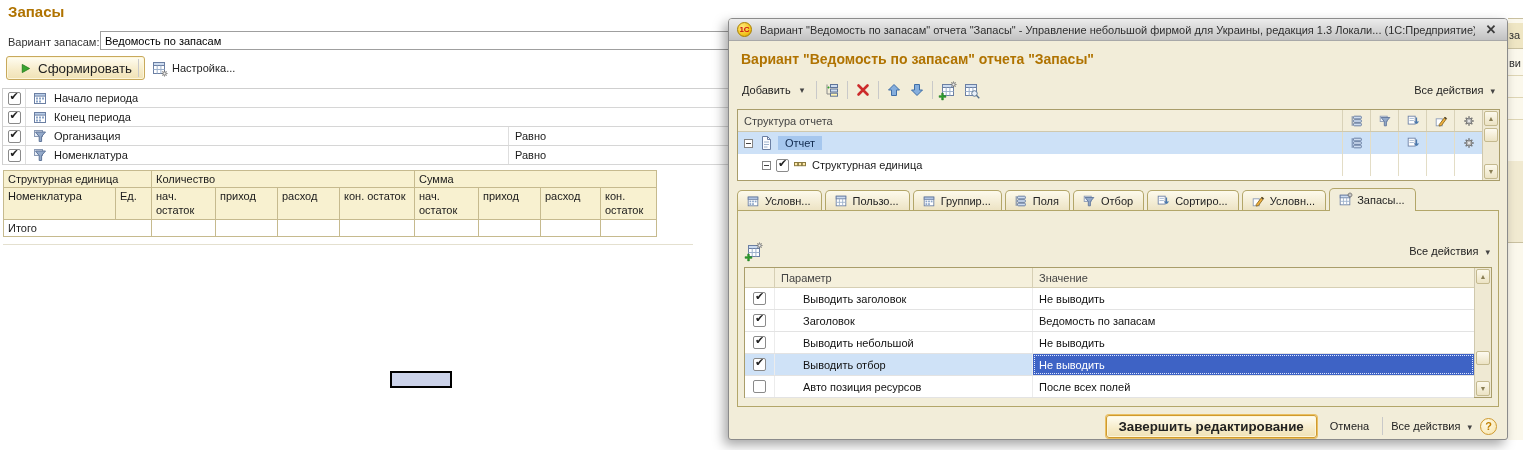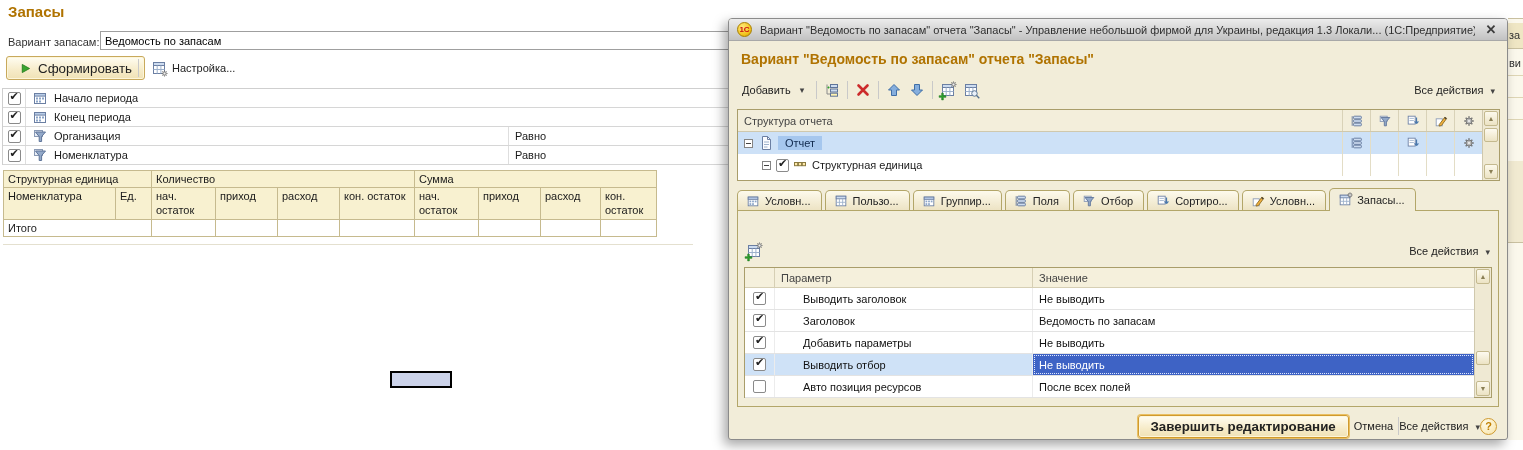--- a/index.html
+++ b/index.html
@@ -132,21 +132,21 @@
   .pcol-value { flex:1; display:flex; align-items:center; padding-left:6px; color:#444; }
   .prow { position:absolute; left:0; right:17px; height:22px; display:flex; border-bottom:1px solid #e3e3e3; background:#fff; }
   .prow .pcol-cb { border-right:1px solid #ececec; }
   .prow .pcol-param { border-right:1px solid #ececec; color:#111; padding-left:28px; }
   .prow .pcol-value { color:#111; }
   .prow.selected { background:#cfe2f7; }
   .prow.selected .pcol-value { background:#3e63c5; color:#fff; outline:1px dotted #dfe8ff; outline-offset:-2px; }
   .ptable-vscroll { position:absolute; top:0; bottom:0; right:0; width:17px; background:#efe9d3; border-left:1px solid #cfc8ad; }
 
   
-  .footer { position:absolute; right:10px; top:394px; height:26px; display:flex; align-items:center; gap:0; }
+  .footer { position:absolute; right:10px; top:394px; height:26px; display:flex; align-items:center; gap:8px; }
   .btn.default { border:1px solid #d09a2e; box-shadow:0 0 0 1px #e9c063, inset 0 0 0 1px #fdf6da; font-weight:bold; }
   .help-btn { width:17px; height:17px; border-radius:50%; border:1px solid #cf9a30; background:radial-gradient(circle at 35% 30%, #fffbe8, #f7e3a8);
               color:#c07f00; font-weight:bold; text-align:center; line-height:15px; font-size:11px; cursor:pointer; }
 </style>
 </head>
 <body>
 
 <svg width="0" height="0" style="position:absolute">
   <defs>
     <symbol id="sym-table" viewBox="0 0 16 16">
@@ -662,21 +662,21 @@
         <span class="pcol-cb">
             <span class="cb checked"></span>
           </span>
         <span class="pcol-param">Заголовок</span>
         <span class="pcol-value">Ведомость по запасам</span>
       </div>
       <div class="prow" style="top:64px">
         <span class="pcol-cb">
             <span class="cb checked"></span>
           </span>
-        <span class="pcol-param">Добавить параметры</span>
+        <span class="pcol-param">Выводить небольшой</span>
         <span class="pcol-value">Не выводить</span>
       </div>
       <div class="prow selected" style="top:86px">
         <span class="pcol-cb">
             <span class="cb checked"></span>
           </span>
         <span class="pcol-param">Выводить отбор</span>
         <span class="pcol-value">Не выводить</span>
       </div>
       <div class="prow" style="top:108px">

